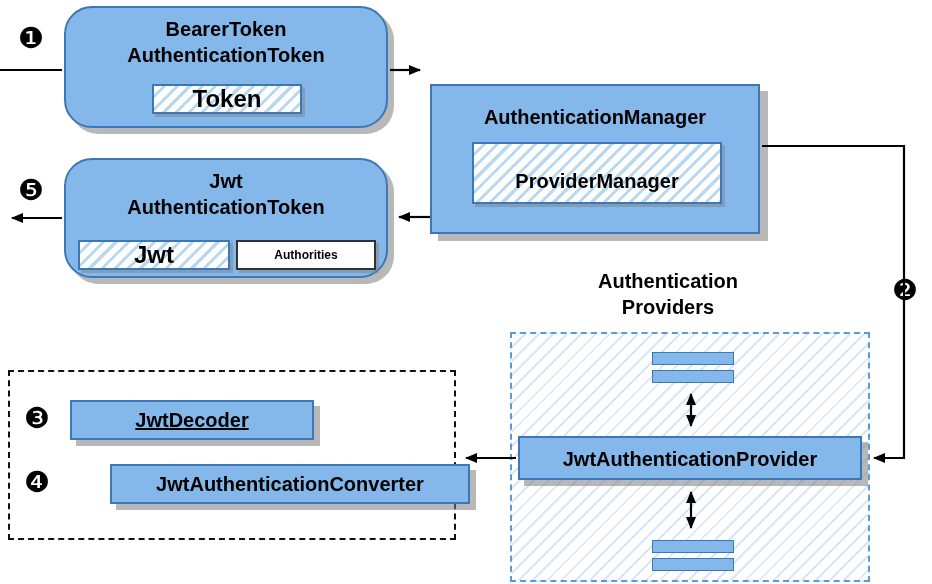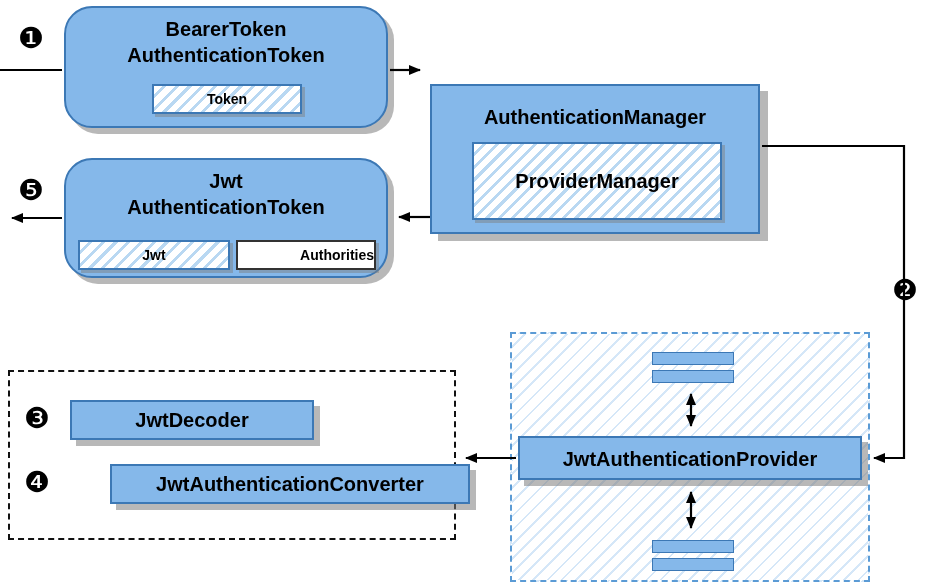--- a/index.html
+++ b/index.html
@@ -23,38 +23,38 @@
 
   .hatch {
     background: repeating-linear-gradient(135deg,
       #ffffff 0px, #ffffff 6px,
       var(--hatch-stripe, #b9d8f2) 6px, var(--hatch-stripe, #b9d8f2) 9px);
   }
   .inner-box {
     position:absolute;
     border:2px solid var(--node-border, #3c78b5);
     box-shadow:3px 3px 0 rgba(125,125,125,0.45);
-    font-weight:bold; font-size:14px; text-align:center; color:#000;
+    font-weight:bold; font-size:24px; text-align:center; color:#000;
   }
   .plain-box {
     position:absolute;
     background:#ffffff;
     border:2px solid #333333;
     box-shadow:3px 3px 0 rgba(125,125,125,0.45);
-    font-weight:bold; font-size:14px; text-align:right; color:#000;
+    font-weight:bold; font-size:12px; text-align:center; color:#000;
   }
 
   
   .bearer-token   { left:64px;  top:6px;   width:324px; height:122px; }
   .bearer-token .node-title { padding-top:8px; }
   .bearer-token .inner-box  { left:86px; top:76px; width:150px; height:30px; line-height:26px; }
 
   .auth-manager   { left:430px; top:84px;  width:330px; height:150px; box-shadow:8px 7px 0 rgba(125,125,125,0.55); }
   .auth-manager .node-title { padding-top:18px; }
-  .auth-manager .inner-box  { left:40px; top:56px; width:250px; height:78px; line-height:74px; font-size:20px; }
+  .auth-manager .inner-box  { left:40px; top:56px; width:250px; height:62px; line-height:74px; font-size:20px; }
 
   .jwt-token      { left:64px;  top:158px; width:324px; height:120px; }
   .jwt-token .node-title { padding-top:8px; }
   .jwt-token .inner-jwt        { left:12px;  top:80px; width:152px; height:30px; line-height:26px; }
   .jwt-token .inner-authorities{ left:170px; top:80px; width:140px; height:30px; line-height:26px; }
 
   .providers-label {
     position:absolute; left:553px; top:268px; width:230px;
     font-weight:bold; font-size:20px; line-height:26px; text-align:center; color:#000;
   }
@@ -77,21 +77,21 @@
   .bar-4 { left:140px; top:224px; }
 
   .jwt-provider { left:518px; top:436px; width:344px; height:44px; }
   .jwt-provider .node-title { line-height:42px; }
 
   .converter-container {
     position:absolute; left:8px; top:370px; width:448px; height:170px;
     border:2px dashed #111111; background:#ffffff;
   }
   .jwt-decoder   { left:60px; top:28px; width:244px; height:40px; }
-  .jwt-decoder   .node-title { line-height:37px; }
+  .jwt-decoder   .node-title { line-height:37px;text-decoration:underline; }
   .jwt-converter { left:60px; top:92px; width:360px; height:40px;margin-left:40px; }
   .jwt-converter .node-title { line-height:37px; }
 
   
   .step {
     position:absolute; font-family:"DejaVu Sans",sans-serif;
     font-size:29px; line-height:29px; color:#000; font-weight:normal;
   }
   .step-1 { left:18px;  top:24px;  }
   .step-2 { left:892px; top:276px; }
@@ -128,20 +128,24 @@
 
   <div class="node rounded jwt-token">
     <div class="node-title">
       <div>Jwt</div>
       <div>AuthenticationToken</div>
     </div>
     <div class="inner-box hatch inner-jwt">Jwt</div>
     <div class="plain-box inner-authorities">Authorities</div>
   </div>
 
+  <div class="providers-label">
+    <div>Authentication</div>
+    <div>Providers</div>
+  </div>
 
   <div class="providers-container">
     <div class="bar bar-1"></div>
     <div class="bar bar-2"></div>
     <div class="bar bar-3"></div>
     <div class="bar bar-4"></div>
   </div>
 
   <div class="node jwt-provider">
     <div class="node-title">JwtAuthenticationProvider</div>

